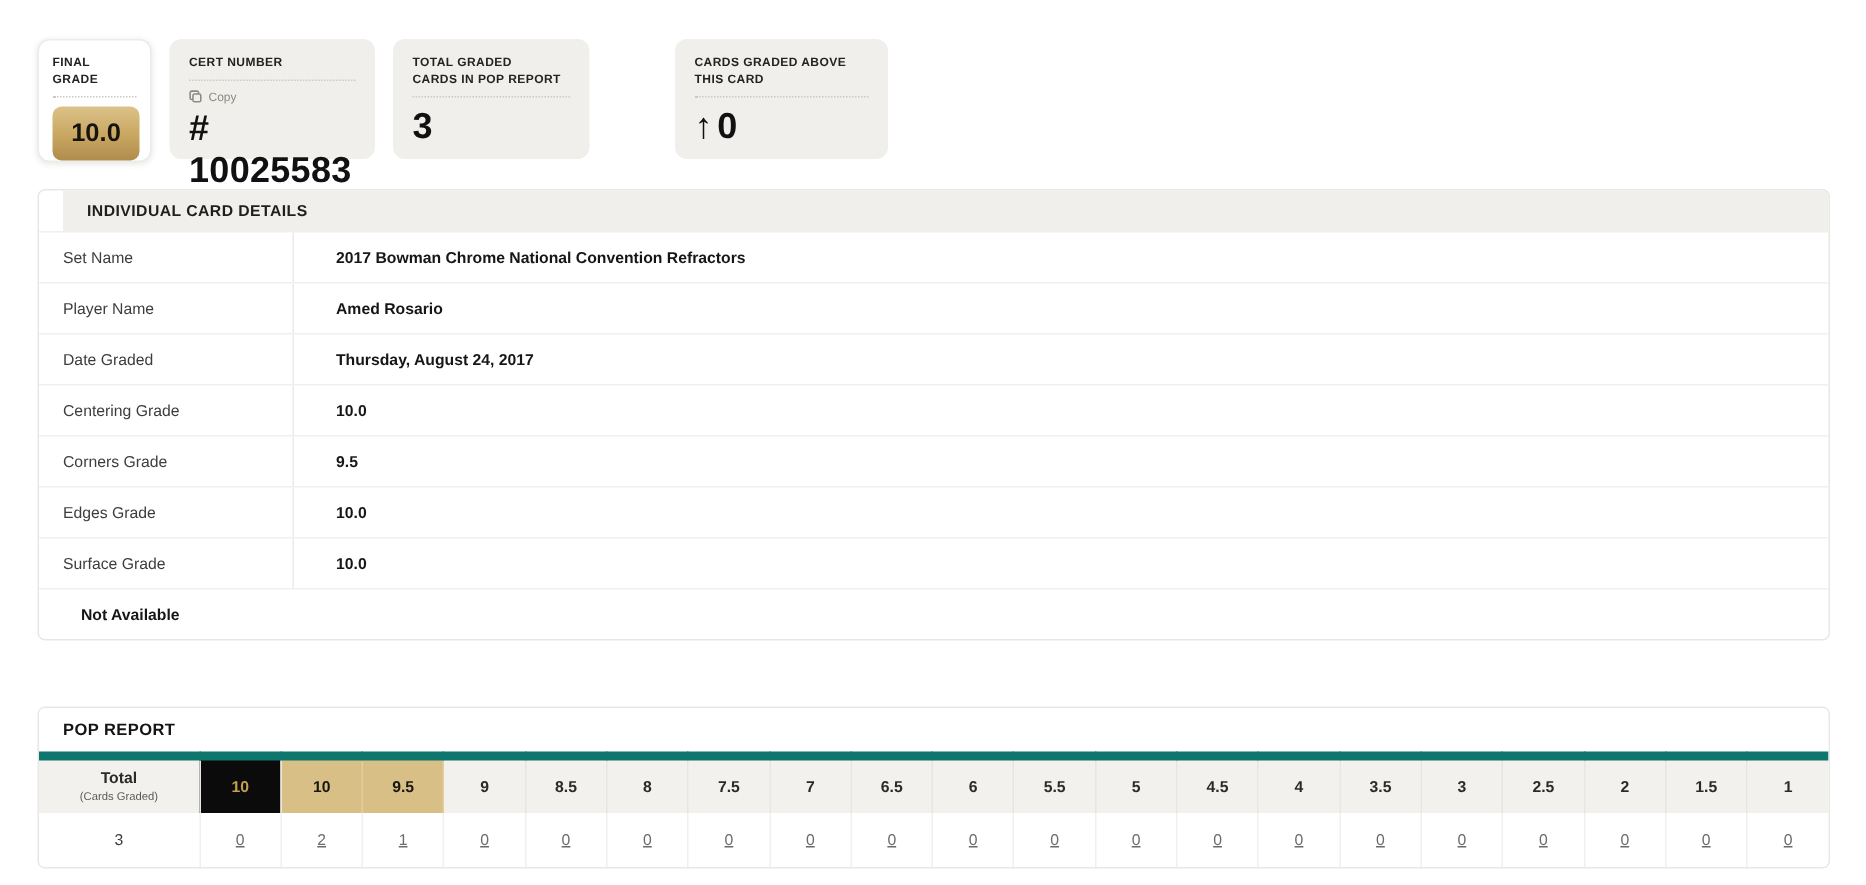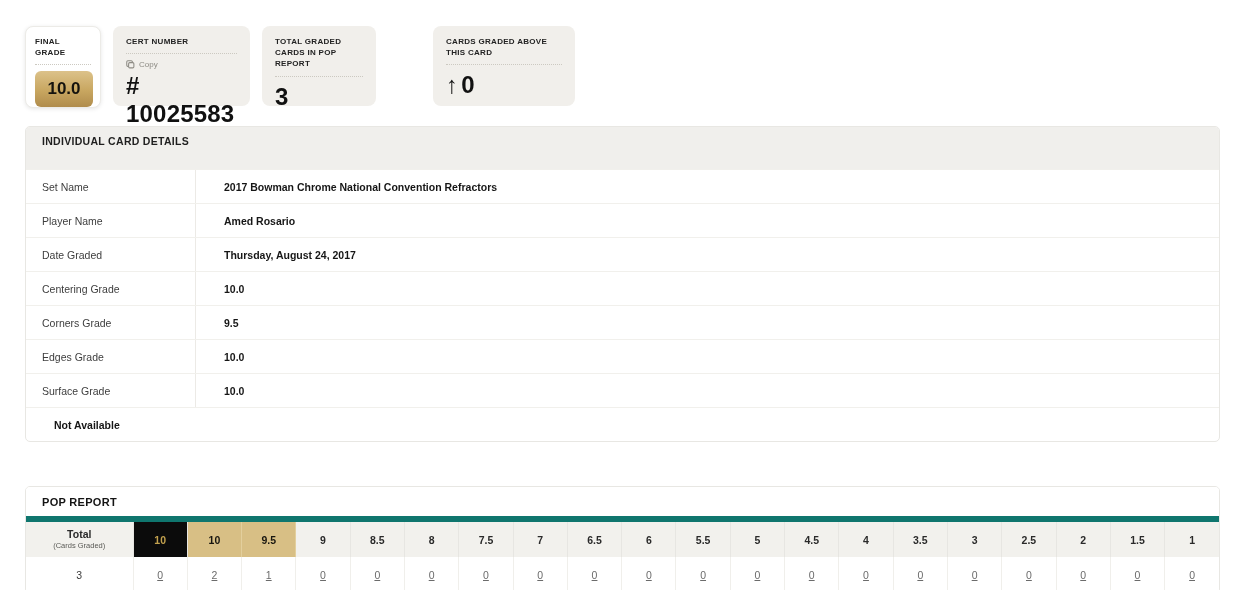--- a/index.html
+++ b/index.html
@@ -48,37 +48,38 @@
     display: flex; align-items: center; justify-content: center;
     font-size: 17px; font-weight: bold; color: #15130e;
   }
   .copy-row {
     display: flex; align-items: center; gap: 4px;
     color: #8d8b84; font-size: 8px; margin-bottom: 3px;
     cursor: pointer;
   }
   .copy-row svg { display: block; }
   .card-w2 { width: 137px; }
-  .card-w3 { width: 114px; }
+  .card-w3 { width: 131px; }
   .card-w4 { width: 142px; margin-left: 45px; }
   .arrow { font-weight: bold; margin-right: 3px; }
 
   
   .panel {
     border: 1px solid #e8e7e3;
     border-radius: 5px;
     overflow: hidden;
     background: #fff;
   }
   .details-panel { margin-top: 18px; }
   .panel-header {
     background: #f0efec;
-    padding: 8px 16px 22px 16px;
+    padding: 8px 16px 7px 16px;
     font-size: 10.5px; font-weight: bold; letter-spacing: 0.3px;
     color: #1f1f1f;
+    margin-left: 16px;
   }
   .detail-row {
     display: flex; height: 34px; align-items: center;
     border-top: 1px solid #f1f0ec;
   }
   .detail-row:first-of-type { border-top: none; }
   .detail-label {
     width: 170px; flex: 0 0 170px;
     padding-left: 16px;
     font-size: 10.5px; color: #3d3d3d;

